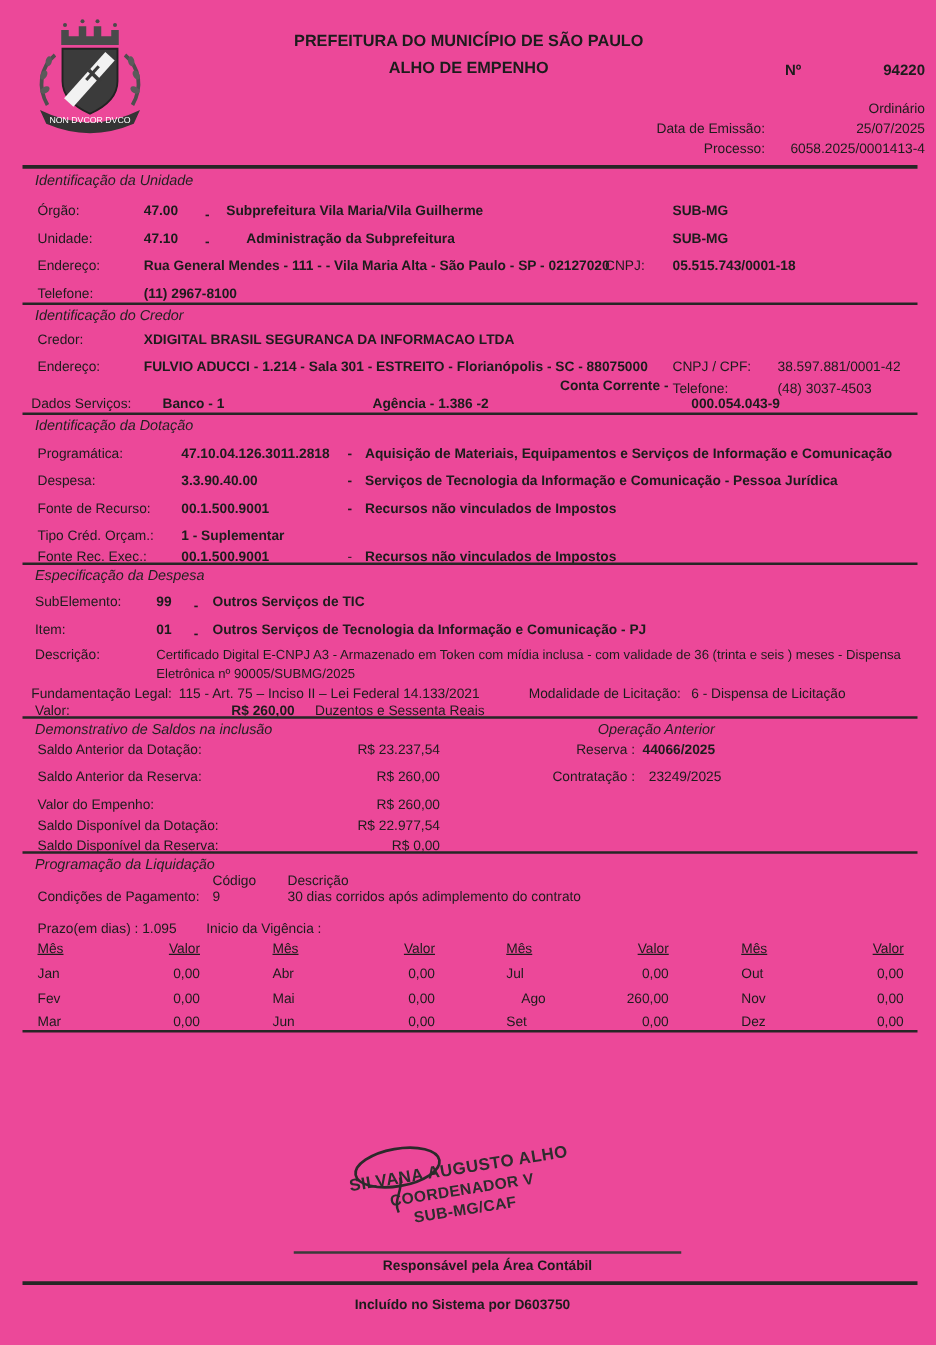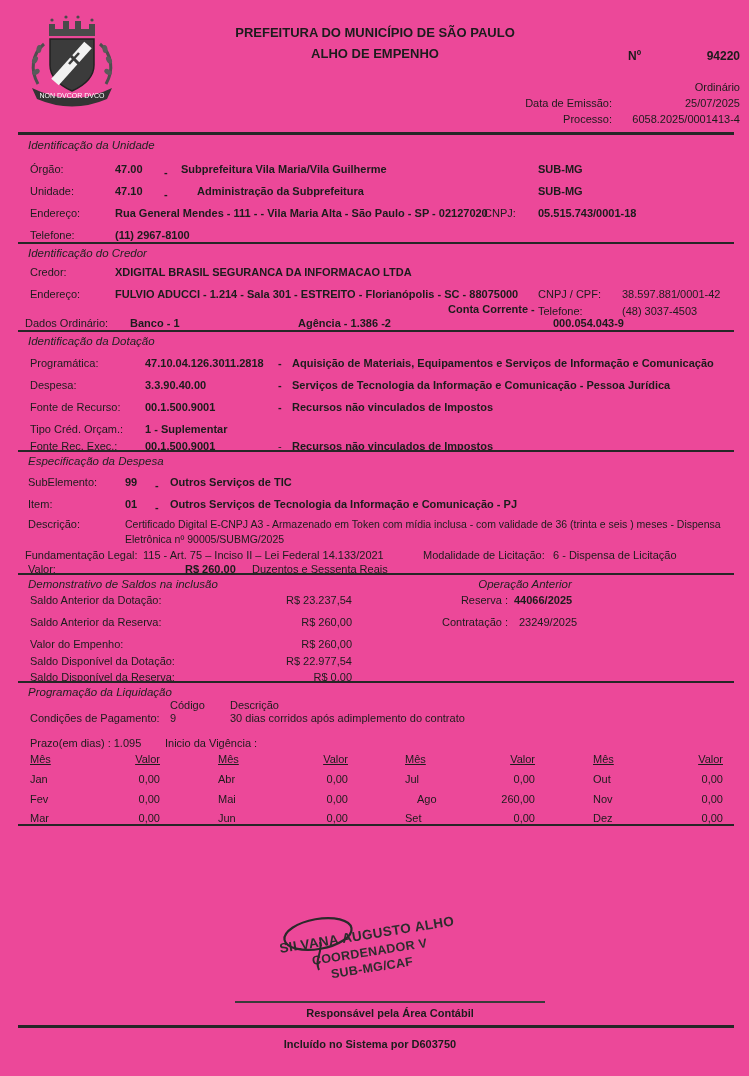--- a/index.html
+++ b/index.html
@@ -94,21 +94,21 @@
   <div class="abs b" style="left:115px; top:266px;">XDIGITAL BRASIL SEGURANCA DA INFORMACAO LTDA</div>
 
   <div class="abs" style="left:30px; top:288px;">Endereço:</div>
   <div class="abs b" style="left:115px; top:288px;">FULVIO ADUCCI - 1.214 - Sala 301 - ESTREITO - Florianópolis - SC - 88075000</div>
   <div class="abs" style="left:538px; top:288px;">CNPJ / CPF:</div>
   <div class="abs" style="left:622px; top:288px;">38.597.881/0001-42</div>
 
   <div class="abs" style="left:538px; top:305px;">Telefone:</div>
   <div class="abs" style="left:622px; top:305px;">(48) 3037-4503</div>
 
-  <div class="abs" style="left:25px; top:317px;">Dados Ordinário:</div>
+  <div class="abs" style="left:25px; top:317px;">Dados Serviços:</div>
   <div class="abs b" style="left:130px; top:317px;">Banco - 1</div>
   <div class="abs b" style="left:298px; top:317px;">Agência - 1.386 -2</div>
   <div class="abs b" style="left:448px; top:303px;">Conta Corrente -</div>
   <div class="abs b" style="left:553px; top:317px;">000.054.043-9</div>
 
   <div class="rule" style="top:330px; height:2px;"></div>
 
   <div class="abs seclabel" style="left:28px; top:335px;">Identificação da Dotação</div>
 
   <div class="abs" style="left:30px; top:357px;">Programática:</div>

